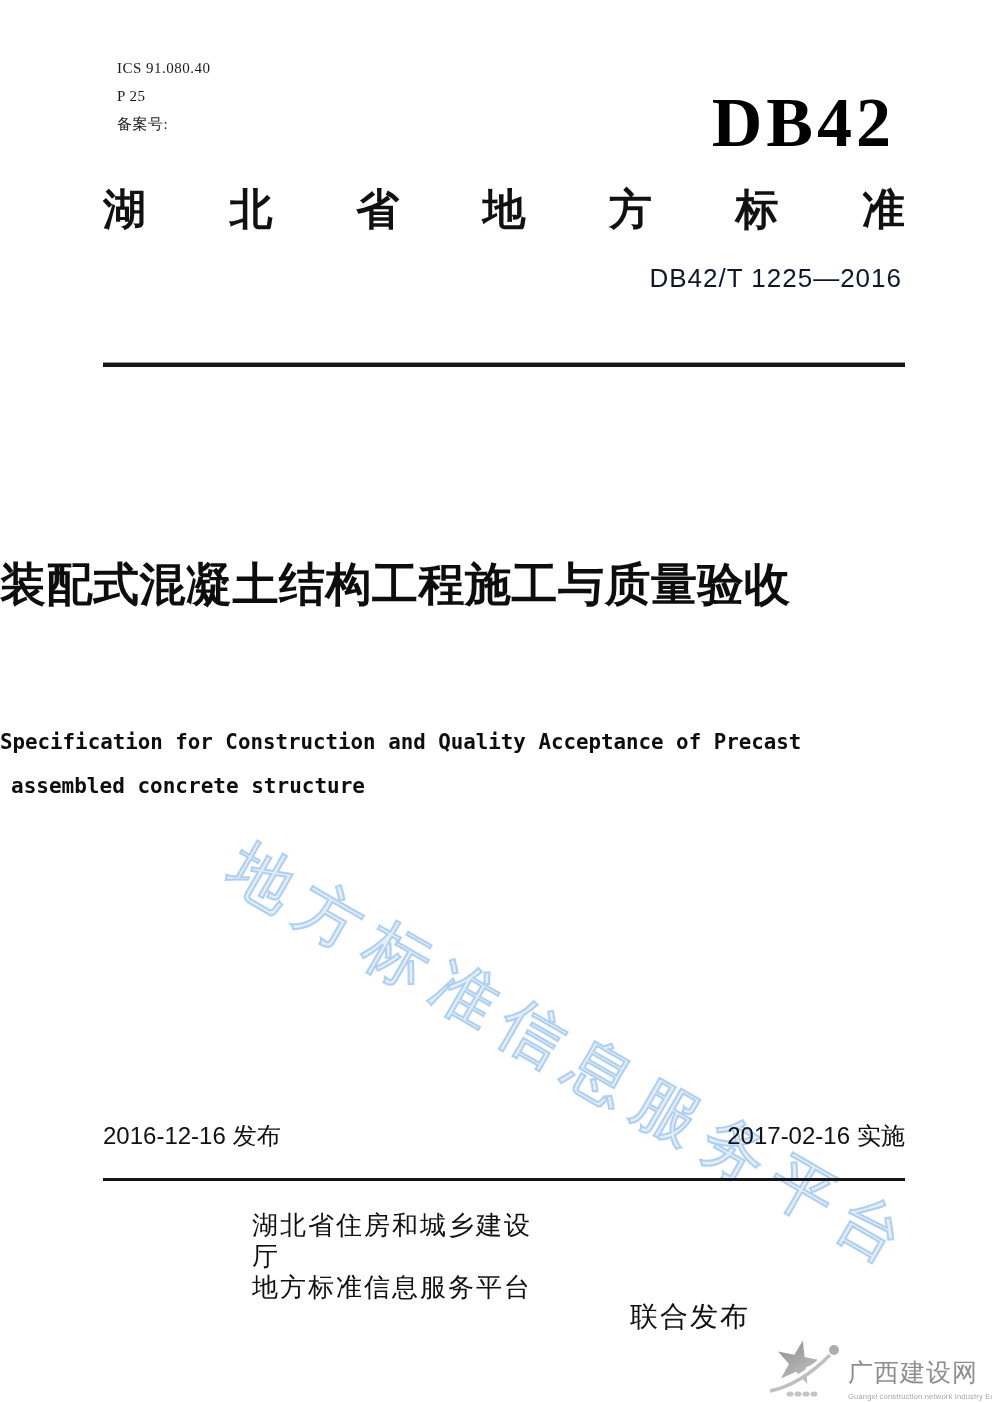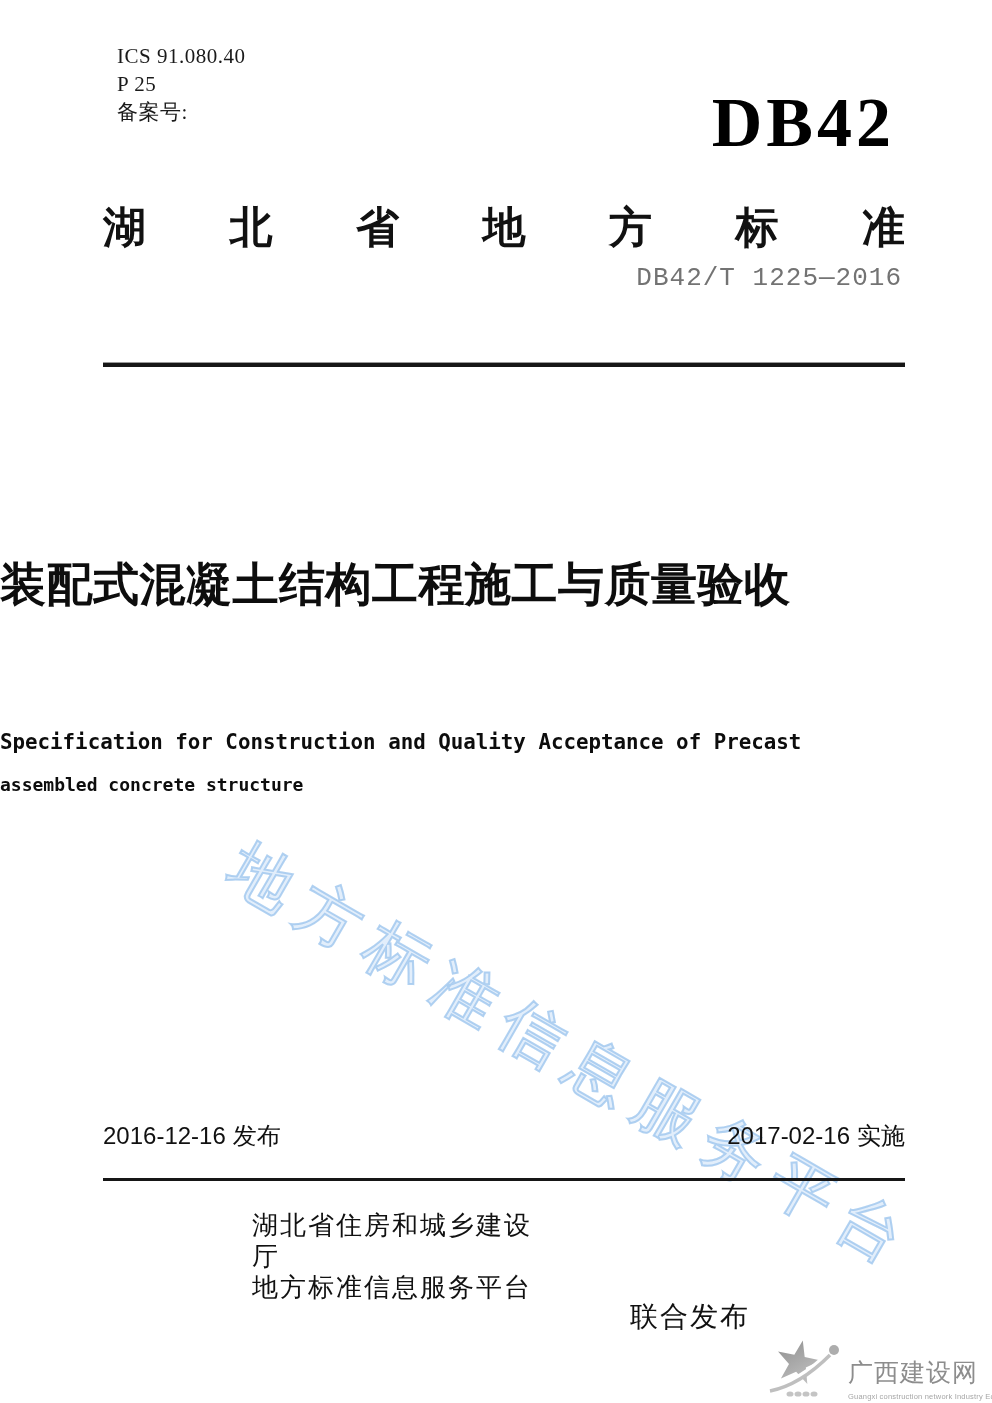--- a/index.html
+++ b/index.html
@@ -7,60 +7,60 @@
     position:relative;
     width:992px; height:1403px;
     margin:0 auto;
     background:#ffffff;
     overflow:hidden;
     font-family:"Liberation Sans", sans-serif;
     color:#141414;
   }
   
   .meta {
-    position:absolute; left:117px; top:42px;
+    position:absolute; left:117px; top:54px;
     font-family:"Liberation Serif", serif;
-    font-size:21px; line-height:28px; color:#1a1a1a;
+    font-size:15px; line-height:28px; color:#1a1a1a;
     letter-spacing:0.5px;
   }
   .db-code {
     position:absolute; right:97px; top:88px;
     font-family:"Liberation Serif", serif;
     font-weight:bold; font-size:70px; line-height:1;
     letter-spacing:4px; color:#000;
   }
   .std-type {
-    position:absolute; left:103px; top:204px; width:802px;
+    position:absolute; left:103px; top:186px; width:802px;
     font-size:43px; font-weight:600; line-height:1.1;
     text-align:justify; text-align-last:justify;
     color:#111;
   }
   .std-number {
     position:absolute; right:90px; top:263px;
-    font-family:Liberation Mono, monospace;
-    font-size:26px; color:#737373; letter-spacing:1px;
+    font-family:Liberation Sans, sans-serif;
+    font-size:26px; color:#0f172a; letter-spacing:1px;
   }
   .rule { position:absolute; left:103px; width:802px; background:#161616; }
   .rule-top    { top:362px; height:4px; border-top:1px solid #9a9a9a; }
   .rule-bottom { top:1178px; height:3px; }
   
   .title-cn {
     position:absolute; left:0; top:558px; width:100%;
     text-align:left; font-weight:bold; color:#0d0d0d;
   }
   .title-cn .t1 { font-size:46px; line-height:1.15; letter-spacing:0.5px; }
   .title-cn .t2 { font-size:46px; line-height:1.15; margin-top:32px; letter-spacing:2px; }
   .title-en {
     position:absolute; left:0; top:730px; width:100%;
     text-align:left;
     font-family:"DejaVu Sans Mono", monospace;
     font-weight:bold; color:#0d0d0d;
   }
   .title-en .e1 { font-size:20.8px; line-height:1.2; }
-  .title-en .e2 { font-size:18px; line-height:1.2; margin-top:19px; }
+  .title-en .e2 { font-size:21px; line-height:1.2; margin-top:19px;padding-left:11px; }
   
   .watermark {
     position:absolute; left:256px; top:824px;
     transform:rotate(30deg); transform-origin:0 0;
     font-family:"DejaVu Serif", serif;
     font-size:64px; letter-spacing:14px; white-space:nowrap;
     color:rgba(224,237,251,0.95);
     -webkit-text-stroke:2px rgba(158,197,238,0.8);
     pointer-events:none;
   }

